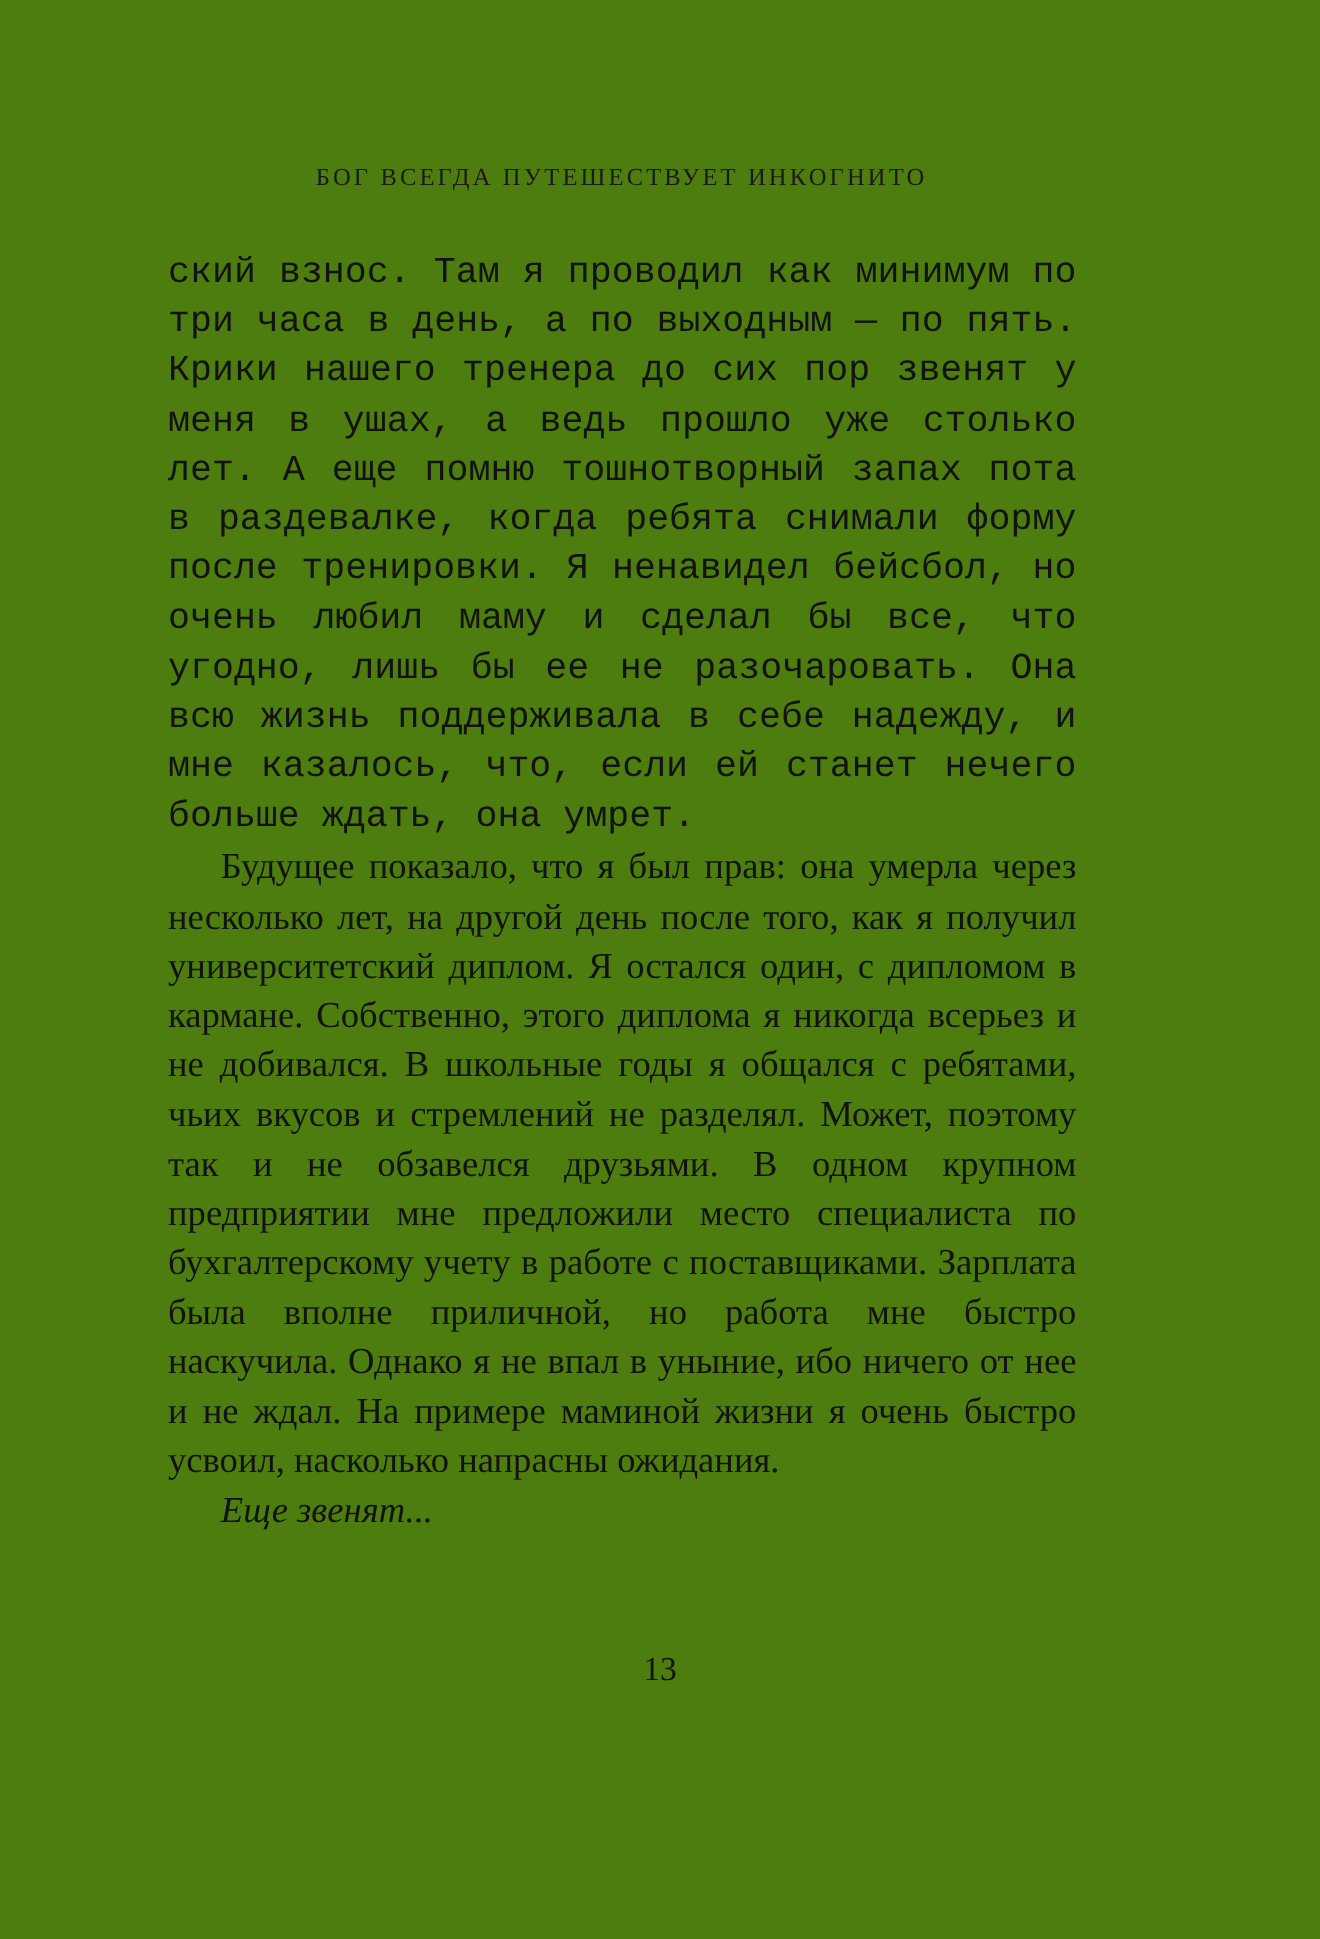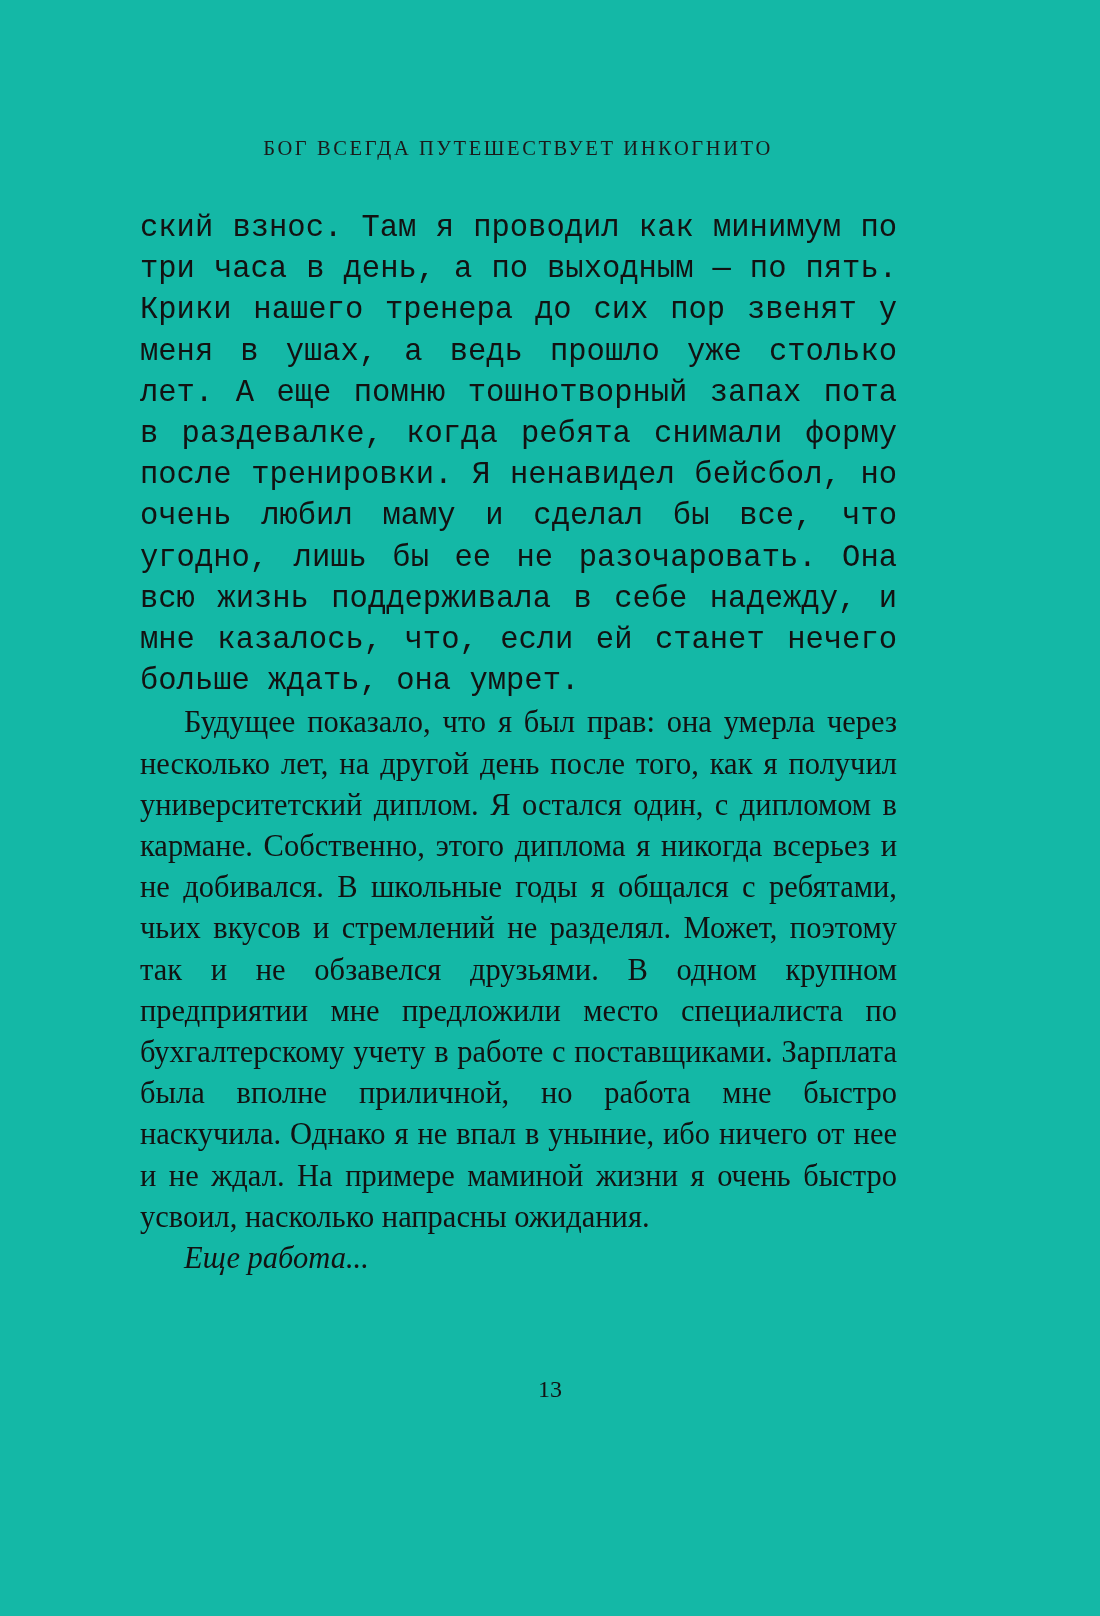--- a/index.html
+++ b/index.html
@@ -12,21 +12,21 @@
     background: #ffffff;
     font-family: "Liberation Serif", "DejaVu Serif", serif;
     color: #121212;
     overflow: hidden;
   }
 
   .page {
     position: relative;
     width: 1100px;
     height: 1616px;
-    background: #14b8a6;
+    background: #4d7c0f;
     box-sizing: border-box;
   }
 
   
   .running-head {
     position: absolute;
     top: 136px;
     left: 140px;
     width: 756px;
     text-align: center;
@@ -73,37 +73,37 @@
     color: #121212;
   }
 
   
   .folio {
     position: absolute;
     top: 1376px;
     left: 0;
     width: 1100px;
     text-align: center;
-    font-size: 24px;
+    font-size: 28px;
     color: #141414;
   }
 </style>
 </head>
 <body>
 
 <div class="page">
 
   <div class="running-head">БОГ ВСЕГДА ПУТЕШЕСТВУЕТ ИНКОГНИТО</div>
 
   <div class="text-block">
 
     <p class="para no-indent">ский взнос. Там я проводил как минимум по три часа в день, а по выходным — по пять. Крики нашего тренера до сих пор звенят у меня в ушах, а ведь прошло уже столько лет. А еще помню тошнотворный запах пота в раздевалке, когда ребята снимали форму после тренировки. Я ненавидел бейсбол, но очень любил маму и сделал бы все, что угодно, лишь бы ее не разочаровать. Она всю жизнь поддерживала в себе надежду, и мне казалось, что, если ей станет нечего больше ждать, она умрет.</p>
 
     <p class="para">Будущее показало, что я был прав: она умерла через несколько лет, на другой день после того, как я получил университетский диплом. Я остался один, с дипломом в кармане. Собственно, этого диплома я никогда всерьез и не добивался. В школьные годы я общался с ребятами, чьих вкусов и стремлений не разделял. Может, поэтому так и не обзавелся друзьями. В одном крупном предприятии мне предложили место специалиста по бухгалтерскому учету в работе с поставщиками. Зарплата была вполне приличной, но работа мне быстро наскучила. Однако я не впал в уныние, ибо ничего от нее и не ждал. На примере маминой жизни я очень быстро усвоил, насколько напрасны ожидания.</p>
 
-    <p class="para-italic">Еще работа...</p>
+    <p class="para-italic">Еще звенят...</p>
 
 
   </div>
 
   <div class="folio">13</div>
 
 </div>
 
 </body></html>

